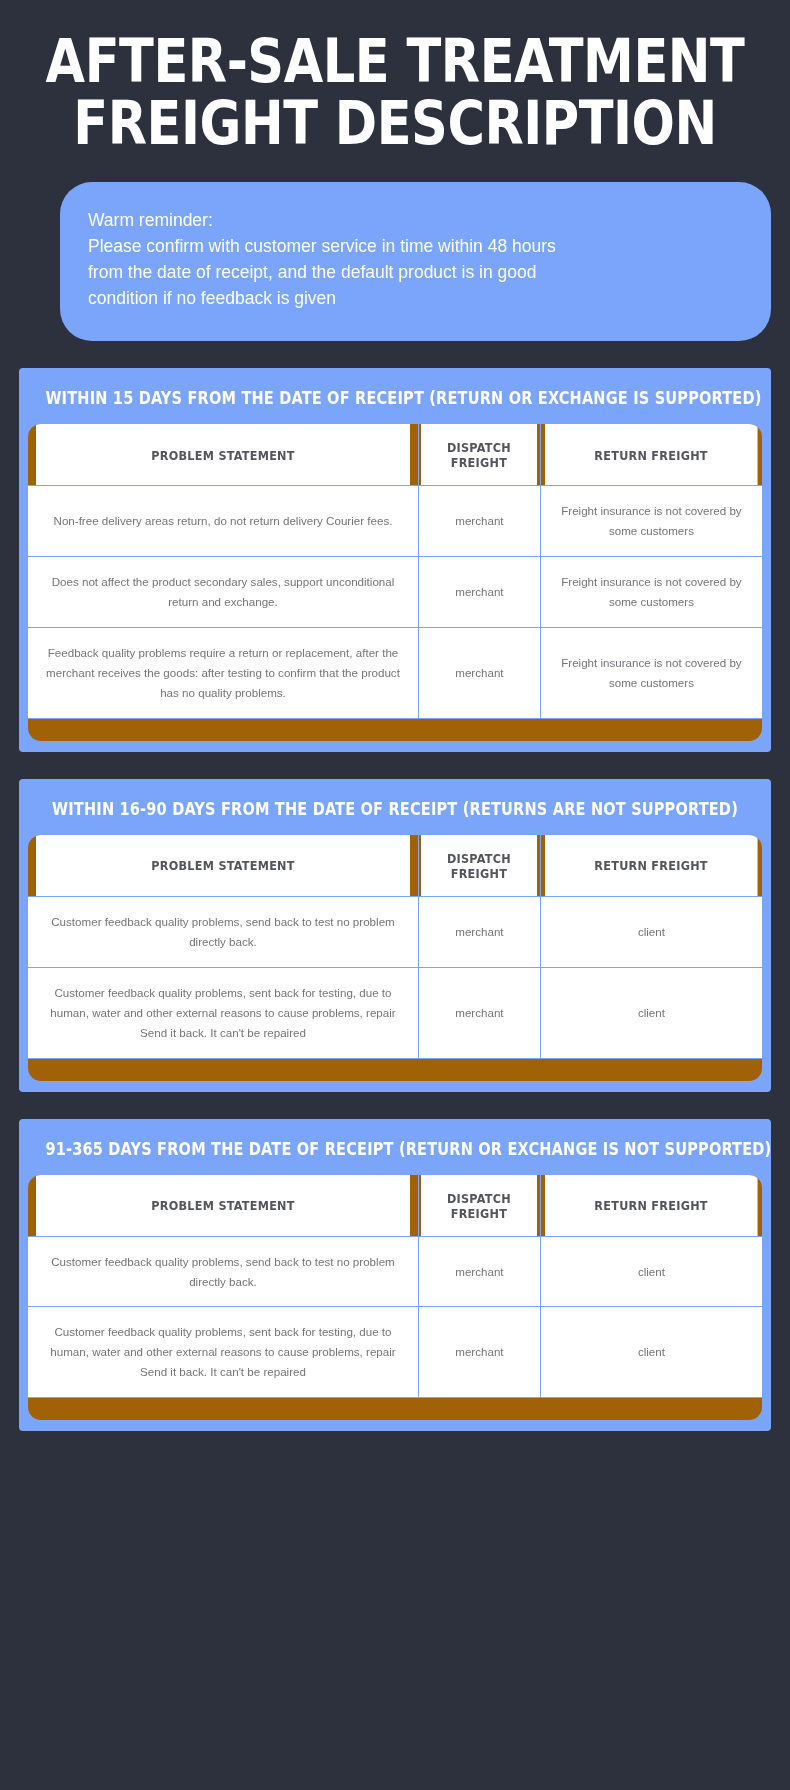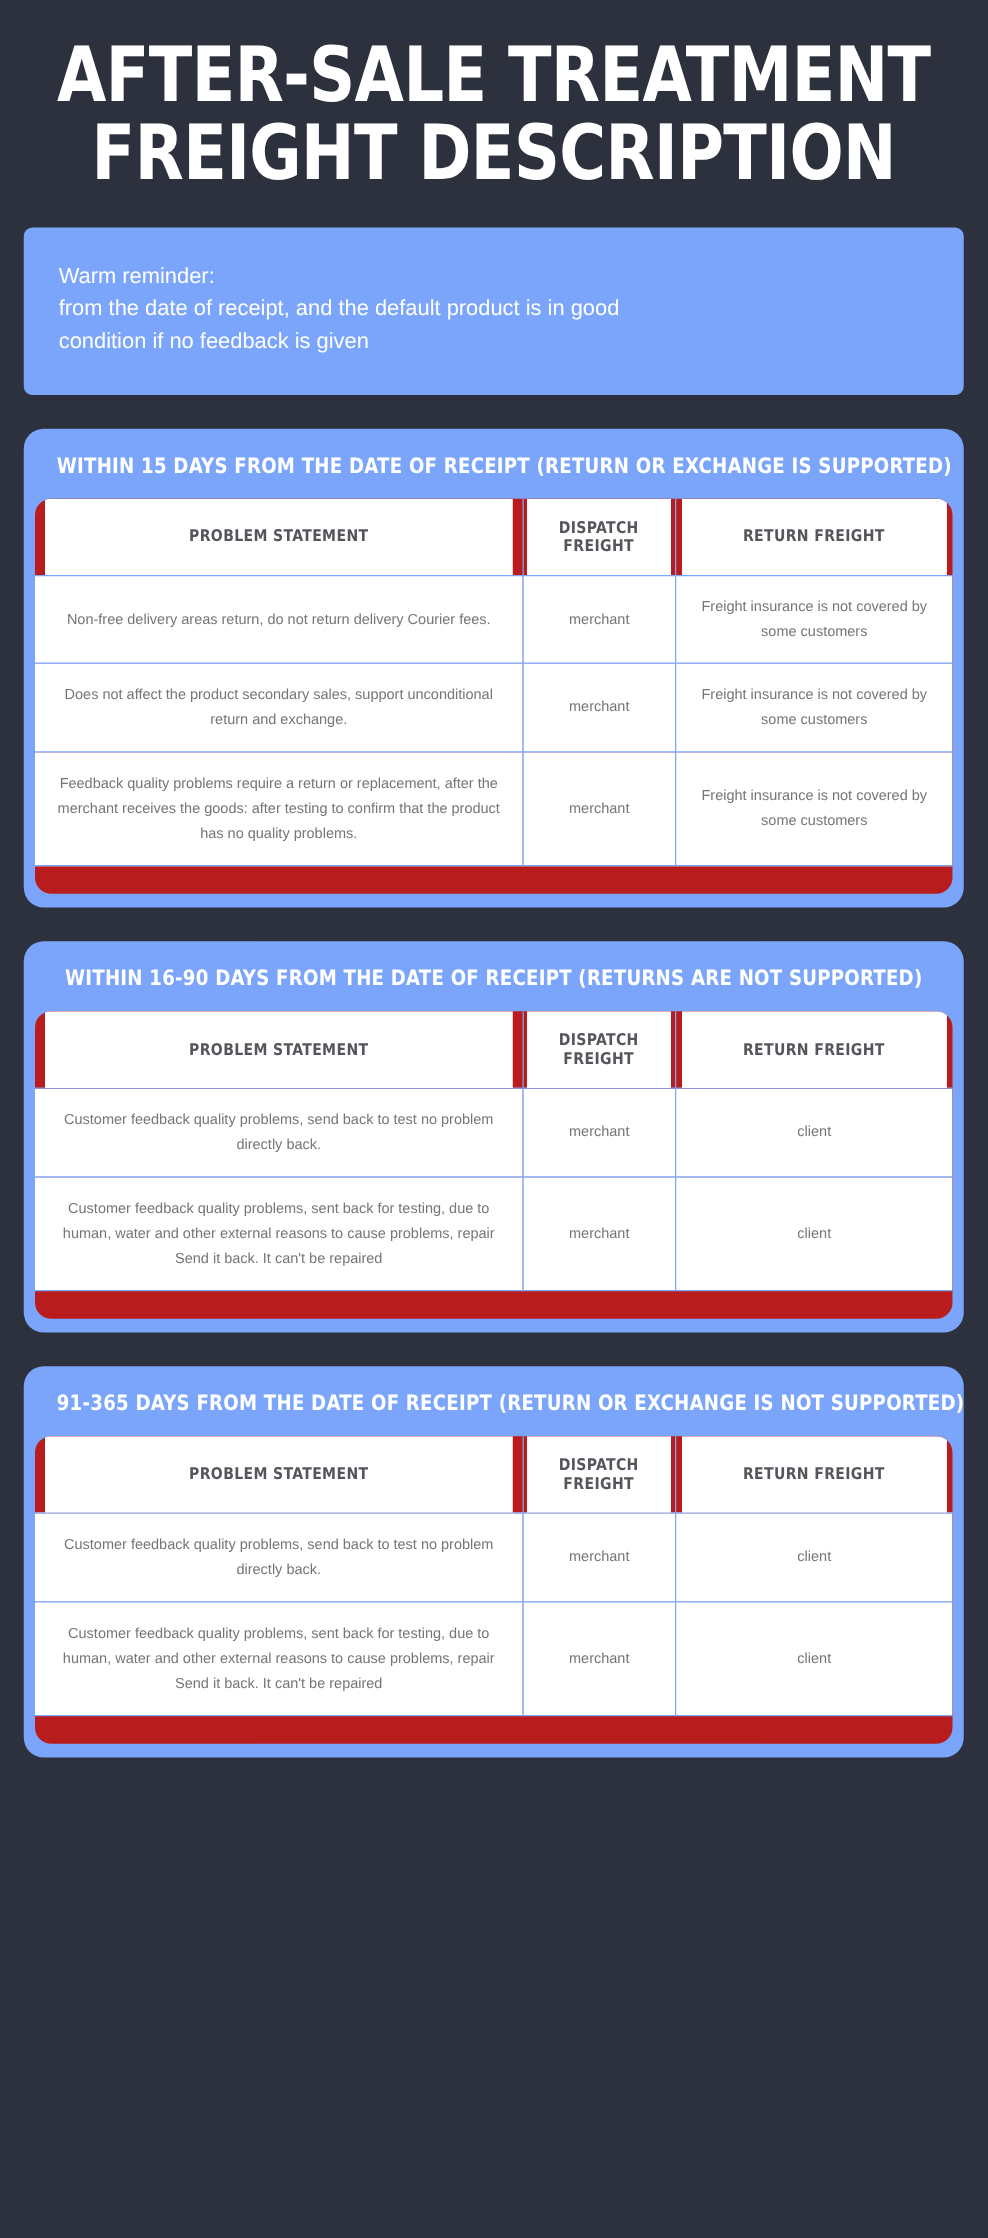--- a/index.html
+++ b/index.html
@@ -35,56 +35,57 @@
     letter-spacing: -0.5px;
     transform: scaleX(0.93);
     transform-origin: center;
     text-transform: uppercase;
     white-space: nowrap;
   }
 
   
   .reminder-card {
     background: #7ba5fb;
-    border-radius: 7px;
+    border-radius: 32px;
     padding: 26px 28px 30px 28px;
     margin-top: 6px;
+    margin-left: 41px;
   }
   .reminder-text {
     color: #ffffff;
     font-size: 17.5px;
     line-height: 1.47;
     font-weight: 400;
   }
   .reminder-text .rl { display: block; }
 
   
   .section {
     background: #7ba5fb;
-    border-radius: 16px;
+    border-radius: 4px;
     margin-top: 27px;
     padding: 0 0 2px 0;
     overflow: visible;
   }
   .section-header {
     text-align: center;
     color: #ffffff;
     font-family: "Liberation Sans Narrow", "DejaVu Sans Condensed", "Liberation Sans", sans-serif;
     font-weight: 700;
     font-size: 17px;
     letter-spacing: 0.2px;
     text-transform: uppercase;
     padding: 20px 8px 16px 8px;
     transform: scaleX(0.95);
     white-space: nowrap;
   }
 
   .table-wrap {
     margin: 0 9px 9px 9px;
-    background: #b91c1c;
+    background: #a16207;
     border-radius: 13px;
     padding-bottom: 22px;
     overflow: hidden;
   }
 
   table.freight {
     width: 100%;
     border-collapse: collapse;
     table-layout: fixed;
   }
@@ -130,20 +131,21 @@
 <div class="page">
 
   <div class="title-block">
     <div class="title-line">AFTER-SALE TREATMENT</div>
     <div class="title-line">FREIGHT DESCRIPTION</div>
   </div>
 
   <div class="reminder-card">
     <div class="reminder-text">
       <span class="rl">Warm reminder:</span>
+      <span class="rl">Please confirm with customer service in time within 48 hours</span>
       <span class="rl">from the date of receipt, and the default product is in good</span>
       <span class="rl">condition if no feedback is given</span>
     </div>
   </div>
 
   <div id="sections-host">
       <div class="section">
         <div class="section-header">WITHIN 15 DAYS FROM THE DATE OF RECEIPT (RETURN OR EXCHANGE IS SUPPORTED)</div>
         <div class="table-wrap">
           <table class="freight">

